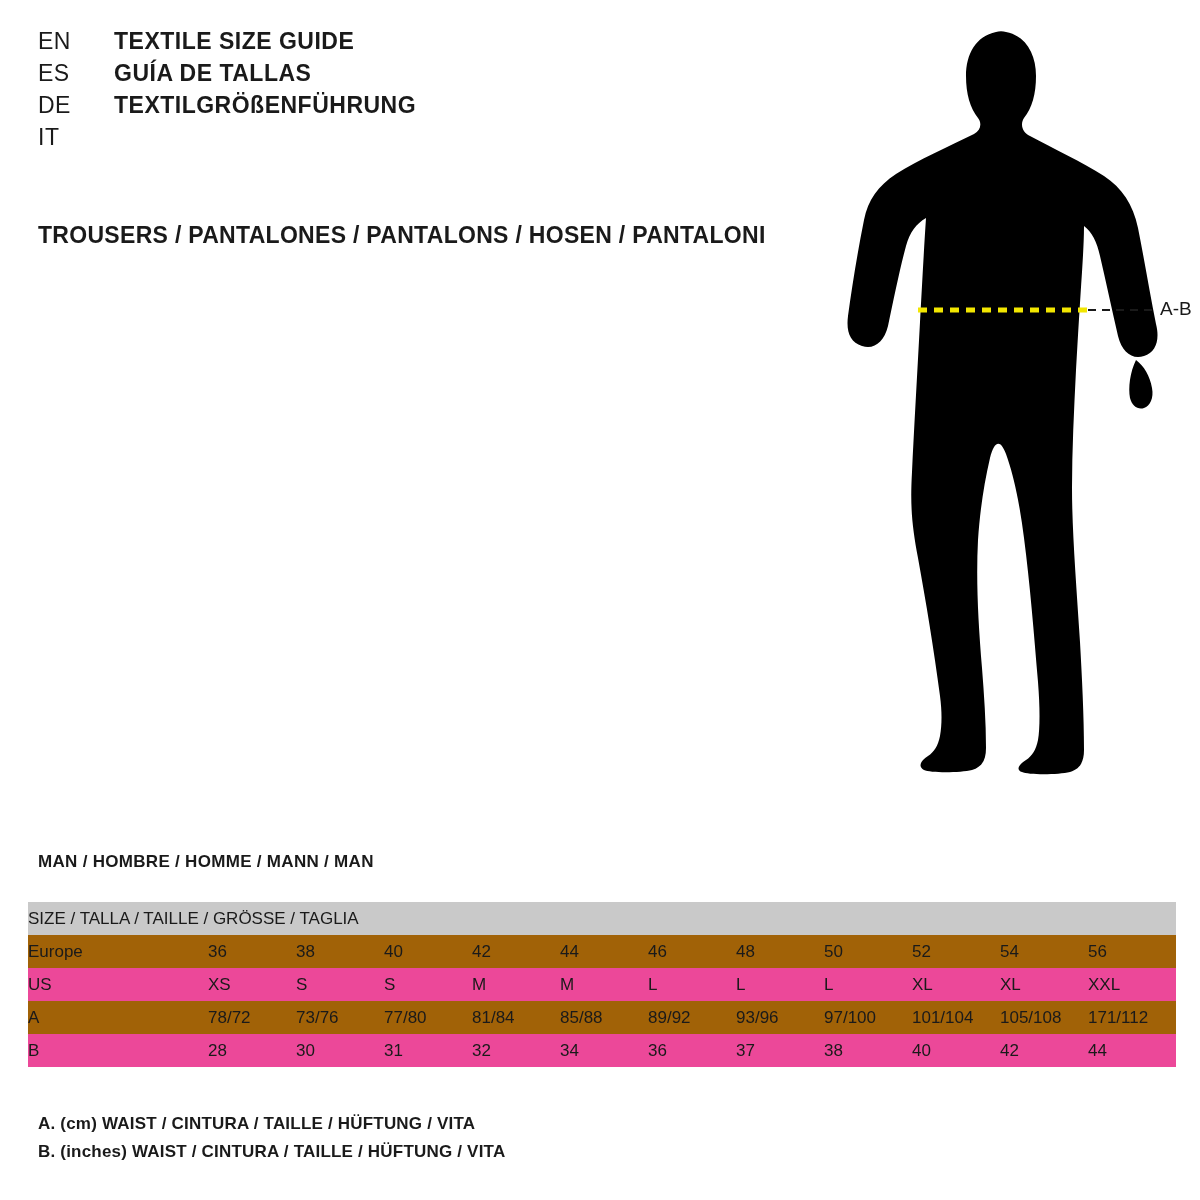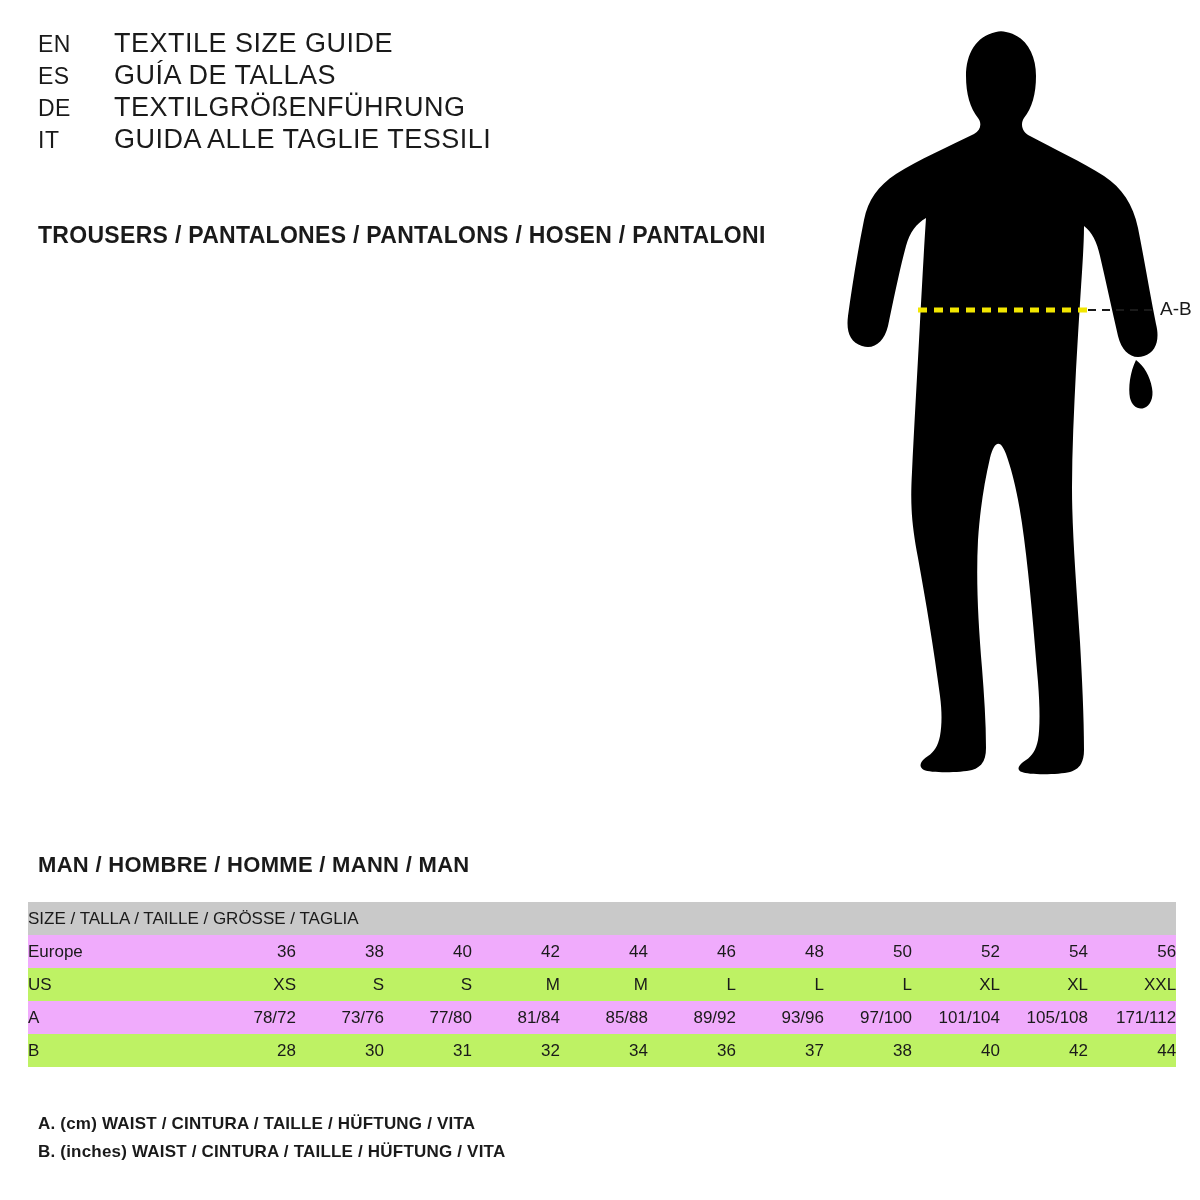--- a/index.html
+++ b/index.html
@@ -33,24 +33,25 @@
     align-items: baseline;
     height: 32px;
   }
   .lang-code {
     width: 76px;
     font-size: 23px;
     letter-spacing: 0.5px;
     color: #1a1a1a;
   }
   .lang-text {
-    font-size: 27px;
+    font-size: 23px;
     letter-spacing: 0.5px;
     color: #1a1a1a;
     white-space: nowrap;
+    font-weight: bold;
   }
   .garment-line {
     position: absolute;
     left: 38px;
     top: 222px;
     font-size: 23px;
     font-weight: bold;
     letter-spacing: 0.3px;
     color: #1a1a1a;
     white-space: nowrap;
@@ -66,21 +67,21 @@
   }
   .figure-wrap svg {
     display: block;
   }
 
   
   .section-title {
     position: absolute;
     left: 38px;
     top: 852px;
-    font-size: 22px;
+    font-size: 17px;
     font-weight: bold;
     letter-spacing: 0.3px;
     color: #1a1a1a;
   }
   table.size-table {
     position: absolute;
     left: 28px;
     top: 902px;
     width: 1148px;
     border-collapse: collapse;
@@ -103,24 +104,24 @@
     padding-left: 14px;
     height: 36px;
     margin-left: 40px;
   }
   .row-label {
     text-align: left;
     padding-left: 14px;
     white-space: nowrap;
   }
   .cell {
-    text-align: right;
-  }
-  .row-light { background: #f0abfc; }
-  .row-shade { background: #bef264; }
+    text-align: left;
+  }
+  .row-light { background: #a16207; }
+  .row-shade { background: #ec4899; }
 
   
   .footnotes {
     position: absolute;
     left: 38px;
     top: 1110px;
     width: 900px;
   }
   .footnote {
     font-size: 17px;
@@ -144,21 +145,20 @@
     <div class="lang-row">
       <div class="lang-code">ES</div>
       <div class="lang-text">GUÍA DE TALLAS</div>
     </div>
     <div class="lang-row">
       <div class="lang-code">DE</div>
       <div class="lang-text">TEXTILGRÖßENFÜHRUNG</div>
     </div>
     <div class="lang-row">
       <div class="lang-code">IT</div>
-      <div class="lang-text">GUIDA ALLE TAGLIE TESSILI</div>
     </div>
   </div>
 
   <div class="garment-line">TROUSERS / PANTALONES / PANTALONS / HOSEN / PANTALONI</div>
 
   <div class="figure-wrap">
     <svg width="400" height="800" viewBox="0 0 400 800">
 
       <g>
         <path fill="#000000" d="

